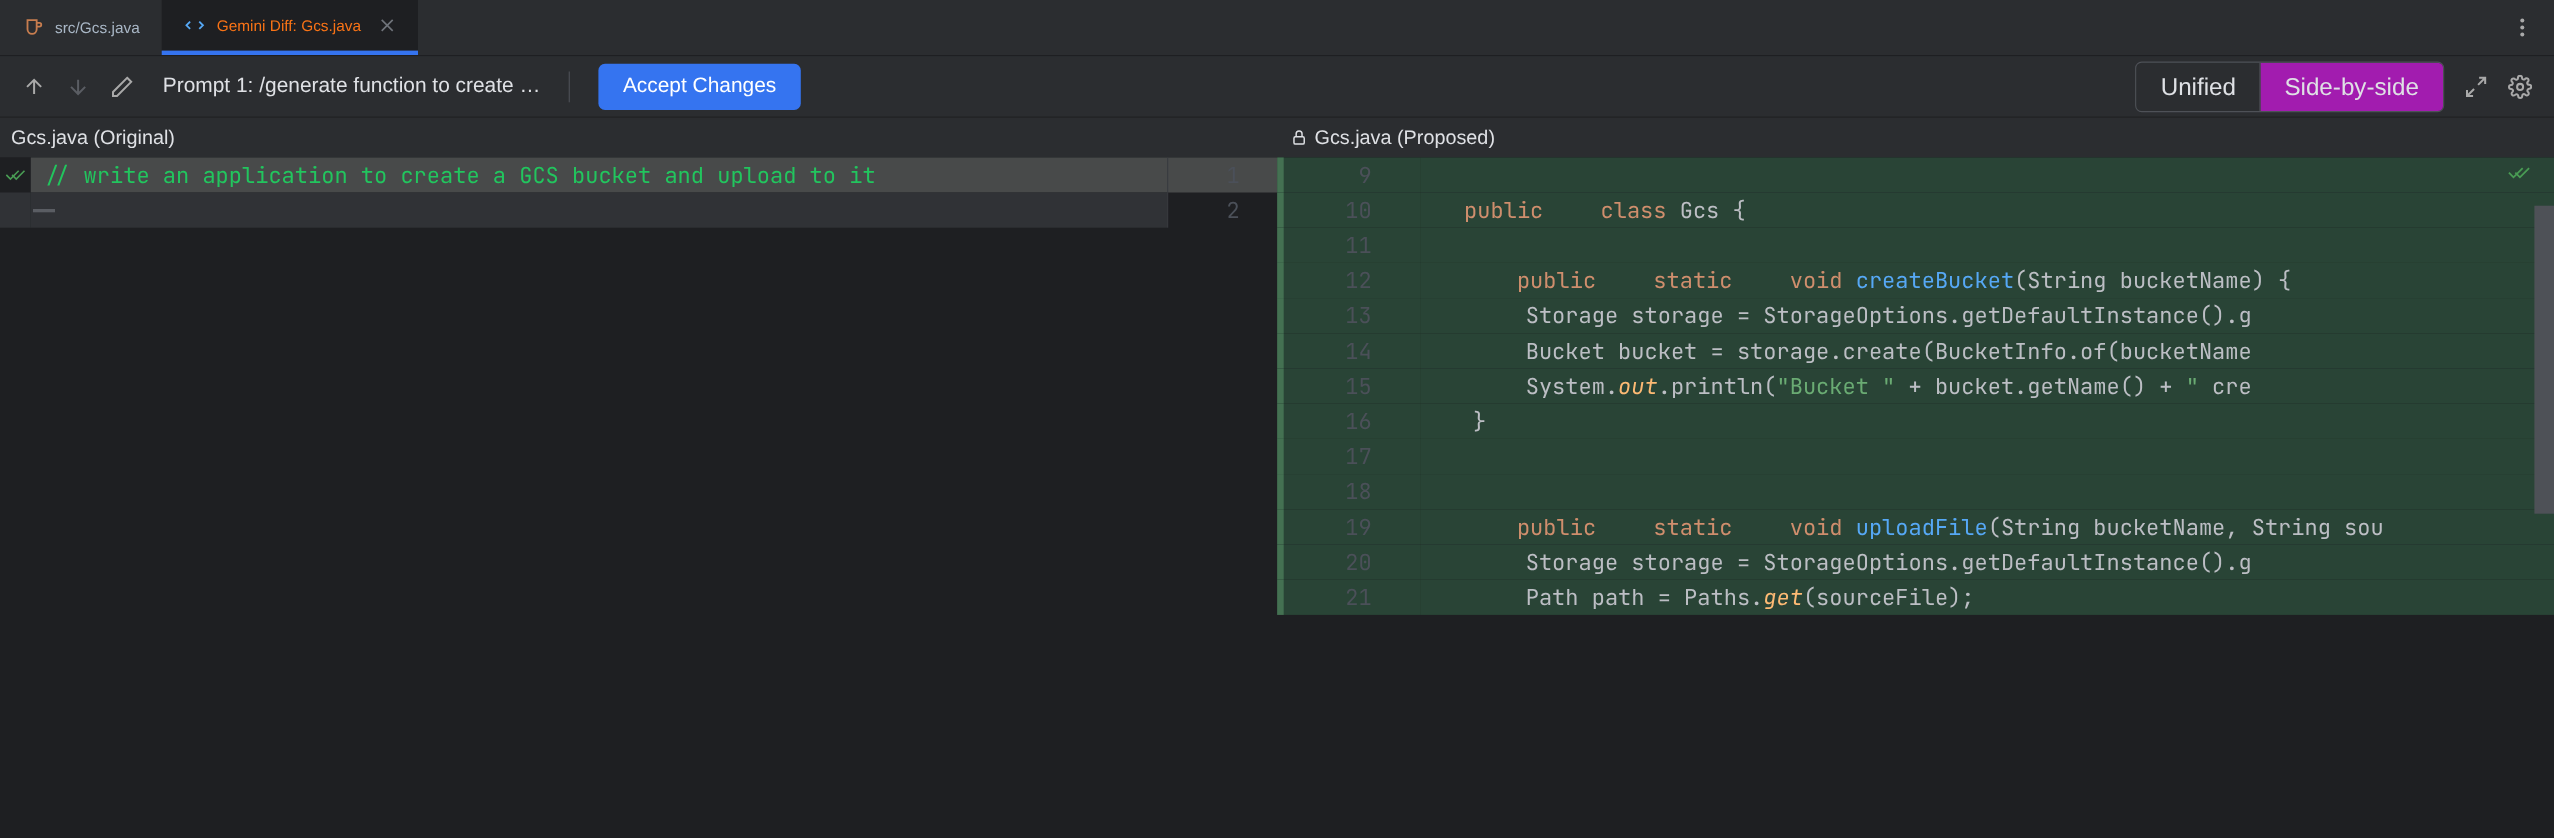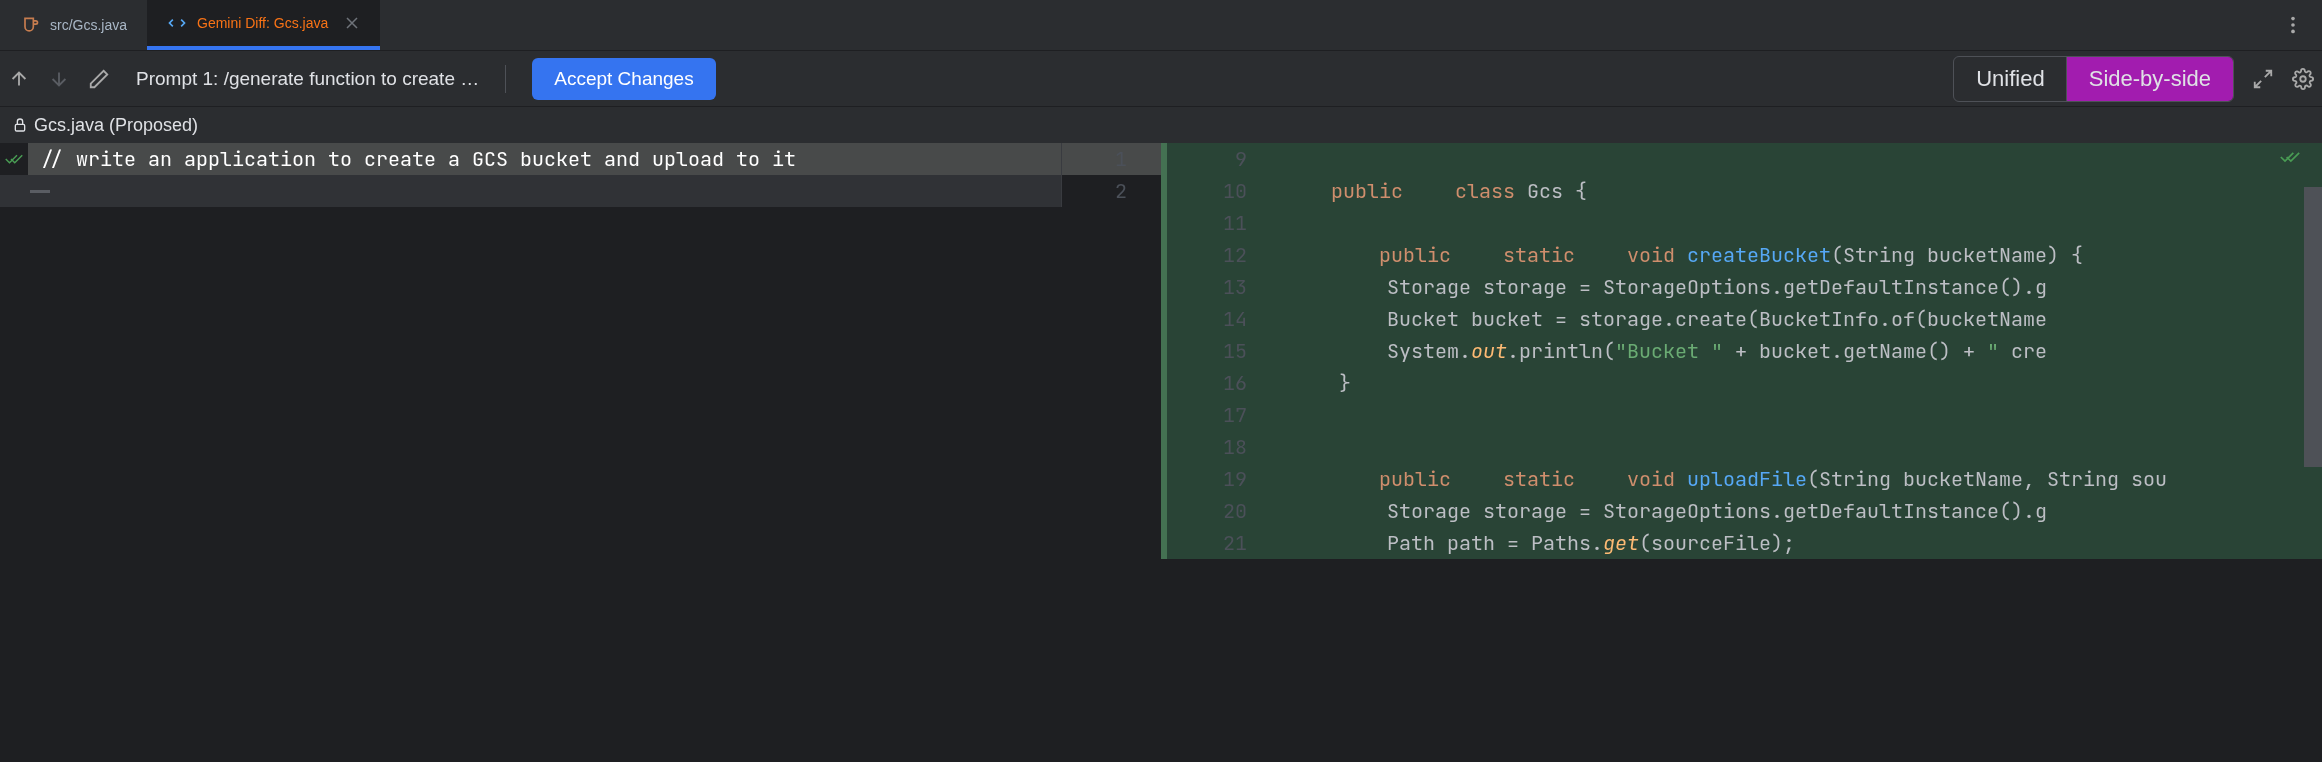--- a/index.html
+++ b/index.html
@@ -41,21 +41,21 @@
     .tab-close { width: 16px; height: 16px; color: #6f737a; margin-left: 6px; cursor: pointer; }
     .tabs-spacer { flex: 1; }
     .more-icon { width: 22px; height: 22px; margin-right: 18px; color: #A9A9A9; cursor: pointer; }
     
     
     .toolbar {
       display: flex;
       align-items: center;
       height: 56px;
       background: #2b2d30;
-      padding: 0 8px;
+      padding: 0 20px;
       gap: 18px;
       border-bottom: 1px solid #1e1f22;
     }
     .toolbar-icon { width: 22px; height: 22px; color: #A9A9A9; cursor: pointer; }
     .toolbar-icon.disabled { color: #5a5d63; cursor: default; }
     .prompt-text {
       font-size: 19px;
       color: #dfe1e5;
       margin-left: 8px;
       white-space: nowrap;
@@ -178,21 +178,21 @@
       padding-left: 0;
       height: 100%;
       display: flex;
       align-items: center;
       overflow: hidden;
     }
     
     
     .row-removed .code-content,
     .row-removed .gutter-right { background: #484a4a; }
-    .row-removed .code-content { color: #ffffff; padding-left: 12px; }
+    .row-removed .code-content { color: #22c55e; padding-left: 12px; }
     .pane-left .code-row:first-child .gutter-right { background: #484a4a; }
     .pane-left .code-row:nth-child(2) .gutter-checks,
     .pane-left .code-row:nth-child(2) .code-content { background: #303236; }
     .pane-left .code-row:nth-child(2) .code-content::before{
       content:""; display:inline-block; width:20px; height:3px; background:#5a5d63; vertical-align:middle;
     }
     
     .row-added .gutter-main,
     .row-added .code-content { background: #294436; }
     .row-added .gutter-main { border-left: 6px solid #447152; }
@@ -298,20 +298,23 @@
   </span>
   <span class="toolbar-icon">
     <svg viewBox="0 0 24 24" fill="none" stroke="currentColor" stroke-width="2">
         <circle cx="12" cy="12" r="3"></circle>
         <path d="M19.4 15a1.7 1.7 0 0 0 .3 1.8l.1.1a2 2 0 1 1-2.8 2.8l-.1-.1a1.7 1.7 0 0 0-1.8-.3 1.7 1.7 0 0 0-1 1.5V21a2 2 0 0 1-4 0v-.1a1.7 1.7 0 0 0-1-1.5 1.7 1.7 0 0 0-1.8.3l-.1.1a2 2 0 1 1-2.8-2.8l.1-.1a1.7 1.7 0 0 0 .3-1.8 1.7 1.7 0 0 0-1.5-1H3a2 2 0 0 1 0-4h.1a1.7 1.7 0 0 0 1.5-1 1.7 1.7 0 0 0-.3-1.8l-.1-.1a2 2 0 1 1 2.8-2.8l.1.1a1.7 1.7 0 0 0 1.8.3 1.7 1.7 0 0 0 1-1.5V3a2 2 0 0 1 4 0v.1a1.7 1.7 0 0 0 1 1.5 1.7 1.7 0 0 0 1.8-.3l.1-.1a2 2 0 1 1 2.8 2.8l-.1.1a1.7 1.7 0 0 0-.3 1.8 1.7 1.7 0 0 0 1.5 1H21a2 2 0 0 1 0 4h-.1a1.7 1.7 0 0 0-1.5 1z"></path>
       </svg>
   </span>
 </div>
 
 <div class="headers-row">
+  <div class="header-left">
+    <span>Gcs.java (Original)</span>
+  </div>
   <div class="header-right">
     <span class="lock-icon">
       <svg viewBox="0 0 24 24" fill="none" stroke="currentColor" stroke-width="2">
           <rect x="5" y="11" width="14" height="10" rx="2"></rect>
           <path d="M8 11V7a4 4 0 0 1 8 0v4"></path>
         </svg>
     </span>
     <span>Gcs.java (Proposed)</span>
   </div>
 </div>

